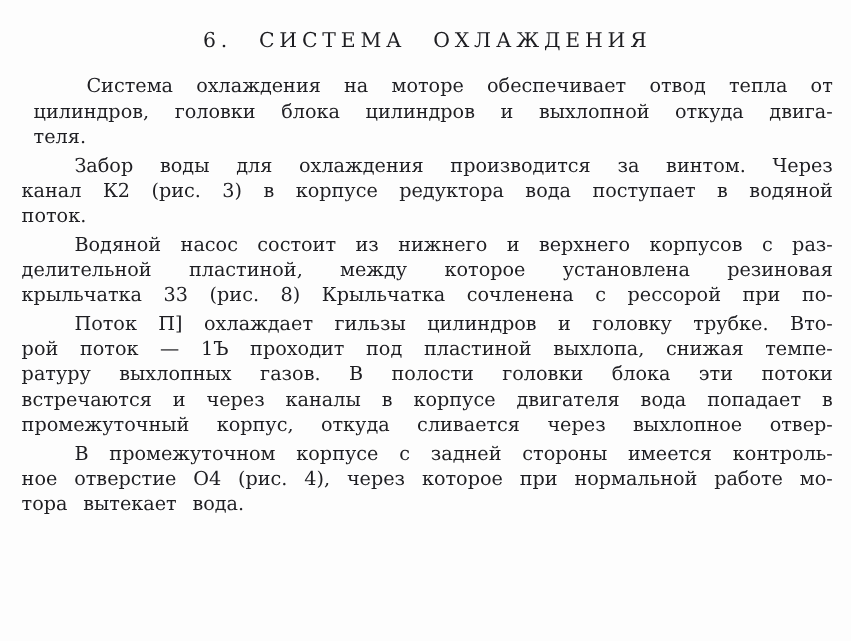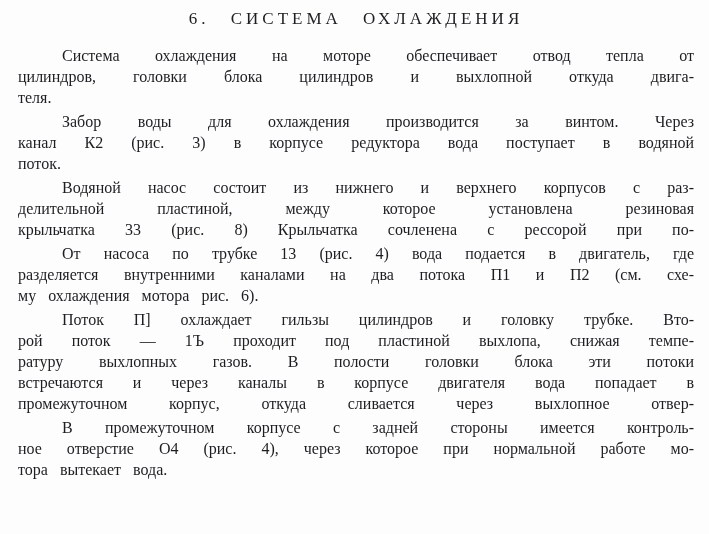--- a/index.html
+++ b/index.html
@@ -15,35 +15,34 @@
     height: 534px;
     background: var(--bg);
     color: var(--ink);
     font-family: "DejaVu Serif", "Liberation Serif", serif;
     overflow: hidden;
   }
   .page {
     box-sizing: border-box;
     width: 709px;
     height: 476px;
-    padding: 8px 15px 0 18px;
-    font-family: Liberation Serif, serif;
+    padding: 24px 15px 0 18px;
   }
   .title {
     margin: 0 0 16px 0;
     text-align: center;
     font-size: 17px;
     font-weight: 400;
     letter-spacing: 4px;
     word-spacing: 13px;
     line-height: 21px;
   }
   .doc-body { }
   .para { margin-top: 3px; }
-  .para:first-child { margin-top: 0; }
+  .para:first-child { margin-top: 0; margin-left: 10px; }
   .line {
     font-size: 16px;
     line-height: 21px;
     word-spacing: 6px;
   }
   .line.justify {
     text-align: justify;
     text-align-last: justify;
   }
   .line.first {
@@ -70,30 +69,25 @@
         <div class="line first justify">Забор воды для охлаждения производится за винтом. Через</div>
         <div class="line justify">канал К2 (рис. 3) в корпусе редуктора вода поступает в водяной</div>
         <div class="line last">поток.</div>
       </div>
       <div class="para">
         <div class="line first justify">Водяной насос состоит из нижнего и верхнего корпусов с раз-</div>
         <div class="line justify">делительной пластиной, между которое установлена резиновая</div>
         <div class="line justify">крыльчатка 33 (рис. 8) Крыльчатка сочленена с рессорой при по-</div>
       </div>
       <div class="para">
-        <div class="line first justify">От насоса по трубке 13 (рис. 4) вода подается в двигатель, где</div>
-        <div class="line justify">разделяется внутренними каналами на два потока П1 и П2 (см. схе-</div>
-        <div class="line last">му охлаждения мотора рис. 6).</div>
-      </div>
-      <div class="para">
         <div class="line first justify">Поток П] охлаждает гильзы цилиндров и головку трубке. Вто-</div>
         <div class="line justify">рой поток — 1Ъ проходит под пластиной выхлопа, снижая темпе-</div>
         <div class="line justify">ратуру выхлопных газов. В полости головки блока эти потоки</div>
         <div class="line justify">встречаются и через каналы в корпусе двигателя вода попадает в</div>
-        <div class="line justify">промежуточном корпус, откуда сливается через выхлопное отвер-</div>
+        <div class="line justify">промежуточный корпус, откуда сливается через выхлопное отвер-</div>
       </div>
       <div class="para">
         <div class="line first justify">В промежуточном корпусе с задней стороны имеется контроль-</div>
         <div class="line justify">ное отверстие О4 (рис. 4), через которое при нормальной работе мо-</div>
         <div class="line last">тора вытекает вода.</div>
       </div>
     </div>
 </div>
 
 </body></html>

